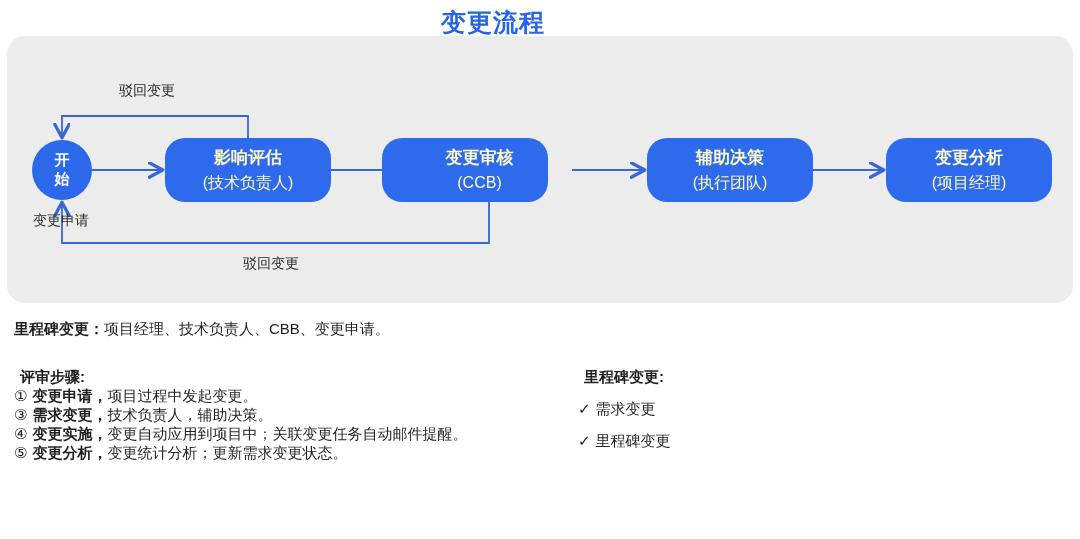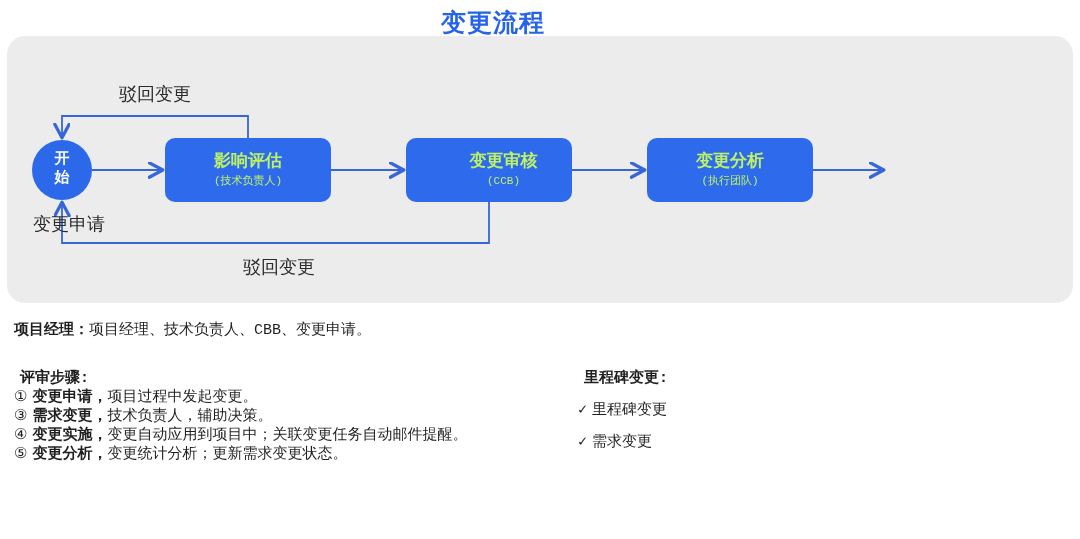--- a/index.html
+++ b/index.html
@@ -1,19 +1,19 @@
 <!DOCTYPE html>
 <html><head>
 <meta charset="utf-8">
 <style>
   * { margin: 0; padding: 0; box-sizing: border-box; }
   html, body { width: 1080px; height: 539px; background: #ffffff; overflow: hidden; }
   body { font-family: "Liberation Sans", "DejaVu Sans", sans-serif; color: #1f1f1f; }
 
-  .page { position: relative; width: 1080px; height: 380px; font-family: Liberation Mono, monospace; }
+  .page { position: relative; width: 1080px; height: 380px; }
 
   .title {
     width: 986px;              
     text-align: center;
     font-size: 25px;
     font-weight: 700;
     color: #2563eb;
     padding-top: 6px;
     letter-spacing: 1px;
   }
@@ -39,36 +39,36 @@
     display: flex; flex-direction: column;
     align-items: center; justify-content: center;
     line-height: 1.25;
   }
 
   .node {
     position: absolute;
     top: 102px;
     width: 166px; height: 64px;
     background: #2d6bec;
-    border-radius: 10px;
-    color: #bef264;
+    border-radius: 20px;
+    color: #fef9c3;
     display: flex; flex-direction: column;
     align-items: center; justify-content: center;
     line-height: 1.45;
   }
   .node .node-title { font-size: 17px; font-weight: 700; }
-  .node .node-sub   { font-size: 11px; font-weight: 400; }
+  .node .node-sub   { font-size: 16px; font-weight: 400; }
   .node-1 { left: 158px; }
-  .node-2 { left: 399px; padding-left: 29px; }
+  .node-2 { left: 375px; padding-left: 29px; }
   .node-3 { left: 640px; }
   .node-4 { left: 879px; }
 
   .edge-label {
     position: absolute;
-    font-size: 18px;
+    font-size: 14px;
     color: #2b2b2b;
     white-space: nowrap;
   }
   .lbl-reject-top    { left: 112px; top: 46px; }
   .lbl-request       { left: 26px;  top: 176px; }
   .lbl-reject-bottom { left: 236px; top: 219px; }
 
   .info { position: absolute; left: 0; top: 314px; width: 1080px; padding: 0 14px; }
   .roles-line { font-size: 15px; margin-top: 6px; }
   .b { font-weight: 700; }
@@ -117,33 +117,37 @@
 
     <div class="node node-1">
       <div class="node-title">影响评估</div>
       <div class="node-sub">(技术负责人)</div>
     </div>
     <div class="node node-2">
       <div class="node-title">变更审核</div>
       <div class="node-sub">(CCB)</div>
     </div>
     <div class="node node-3">
+      <div class="node-title">辅助决策</div>
+      <div class="node-sub">(执行团队)</div>
+    </div>
+    <div class="node node-4">
       <div class="node-title">变更分析</div>
-      <div class="node-sub">(执行团队)</div>
+      <div class="node-sub">(项目经理)</div>
     </div>
 
     <div class="edge-label lbl-reject-top">驳回变更</div>
     <div class="edge-label lbl-request">变更申请</div>
     <div class="edge-label lbl-reject-bottom">驳回变更</div>
   </div>
 
   <div class="info">
 
     <p class="roles-line">
-      <span class="b">项目经理：</span><span>项目经理、技术负责人、CBB、变更申请。</span>
+      <span class="b">里程碑变更：</span><span>项目经理、技术负责人、CBB、变更申请。</span>
     </p>
 
     <div class="cols">
       <div class="col-left">
         <p class="sec-heading">评审步骤:</p>
 
         <p class="step">
           <span class="num">①</span><span class="b">变更申请，</span><span>项目过程中发起变更。</span>
         </p>
         <p class="step">
@@ -154,22 +158,22 @@
         </p>
         <p class="step">
           <span class="num">⑤</span><span class="b">变更分析，</span><span>变更统计分析；更新需求变更状态。</span>
         </p>
       </div>
 
       <div class="col-right">
         <p class="sec-heading">里程碑变更:</p>
 
         <p class="type-item">
-          <span class="check">✓</span><span>里程碑变更</span>
+          <span class="check">✓</span><span>需求变更</span>
         </p>
         <p class="type-item">
-          <span class="check">✓</span><span>需求变更</span>
+          <span class="check">✓</span><span>里程碑变更</span>
         </p>
       </div>
     </div>
 
   </div>
 </div>
 
 </body></html>

